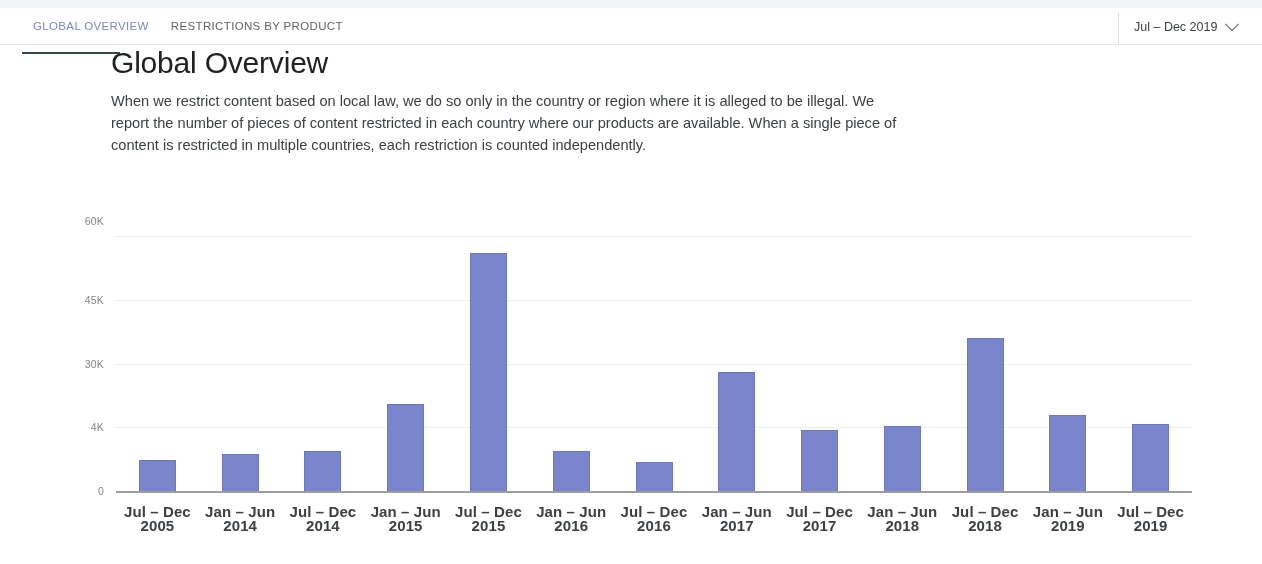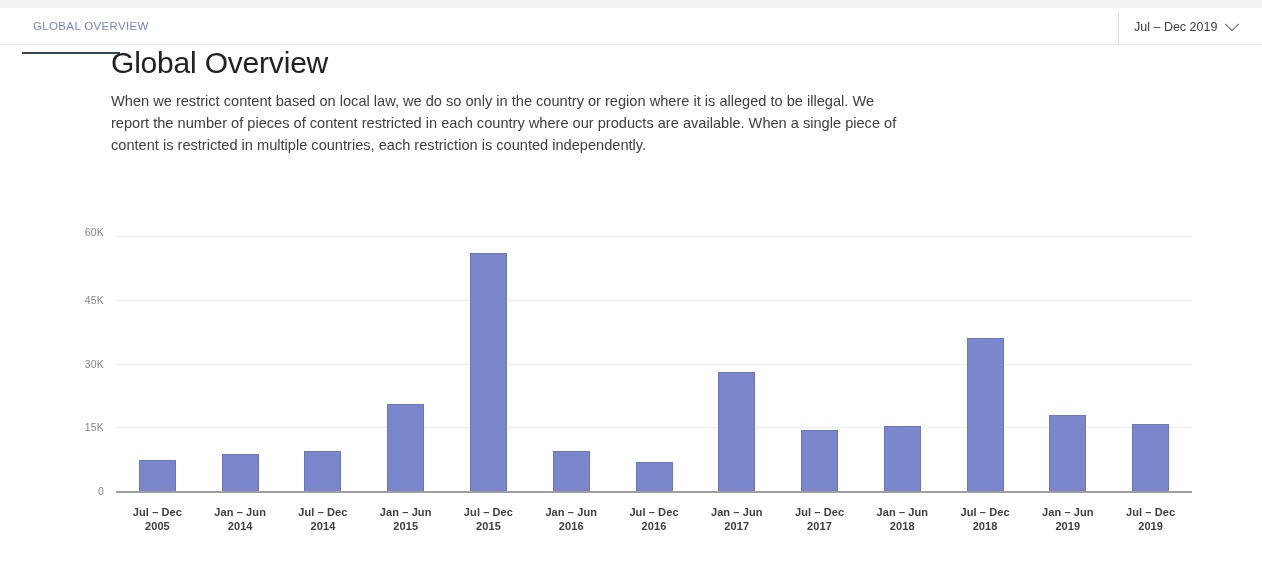--- a/index.html
+++ b/index.html
@@ -178,33 +178,34 @@
     position: absolute;
     left: 116px;
     top: 505px;
     width: 1076px;
     height: 36px;
   }
   .xlabel {
     position: absolute;
     width: 96px;
     text-align: center;
-    font-size: 11px;
+    font-size: 15px;
     font-weight: bold;
     color: #3c4043;
     line-height: 14px;
     letter-spacing: 0.1px;
   }
 </style>
 </head>
 <body>
 
 <div id="tabbar">
   <div class="tabs">
       <div class="tab active">GLOBAL OVERVIEW</div>
+      <div class="tab">RESTRICTIONS BY PRODUCT</div>
     </div>
   <div class="tab-underline"></div>
   <div class="range-sep"></div>
   <div id="range-select">
     <span>Jul – Dec 2019</span>
     <span class="chev"></span>
   </div>
 </div>
 
 <div id="article">
@@ -284,17 +285,17 @@
       <div class="xlabel" style="left: 903.846px;">
         <div>Jan – Jun</div>
         <div>2019</div>
       </div>
       <div class="xlabel" style="left: 986.615px;">
         <div>Jul – Dec</div>
         <div>2019</div>
       </div>
     </div>
 <div class="ytick" style="top: 491px;">0</div>
-    <div class="ytick" style="top: 427.25px;">15K</div>
+    <div class="ytick" style="top: 427.25px;">4K</div>
     <div class="ytick" style="top: 363.5px;">30K</div>
     <div class="ytick" style="top: 299.75px;">45K</div>
-    <div class="ytick" style="top: 232px;">60K</div>
+    <div class="ytick" style="top: 221px;">60K</div>
   </div>
 
 </body></html>

